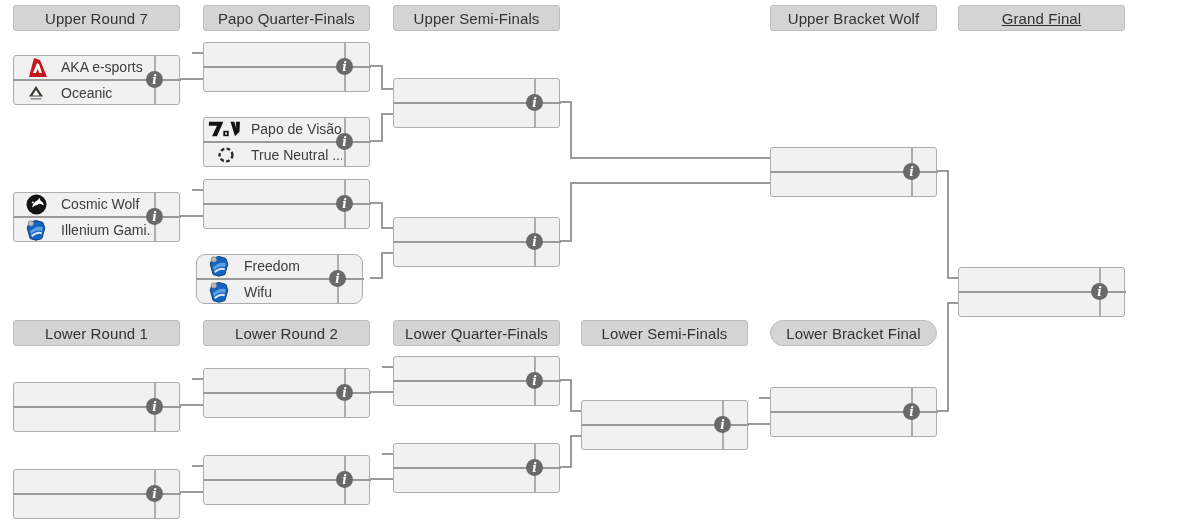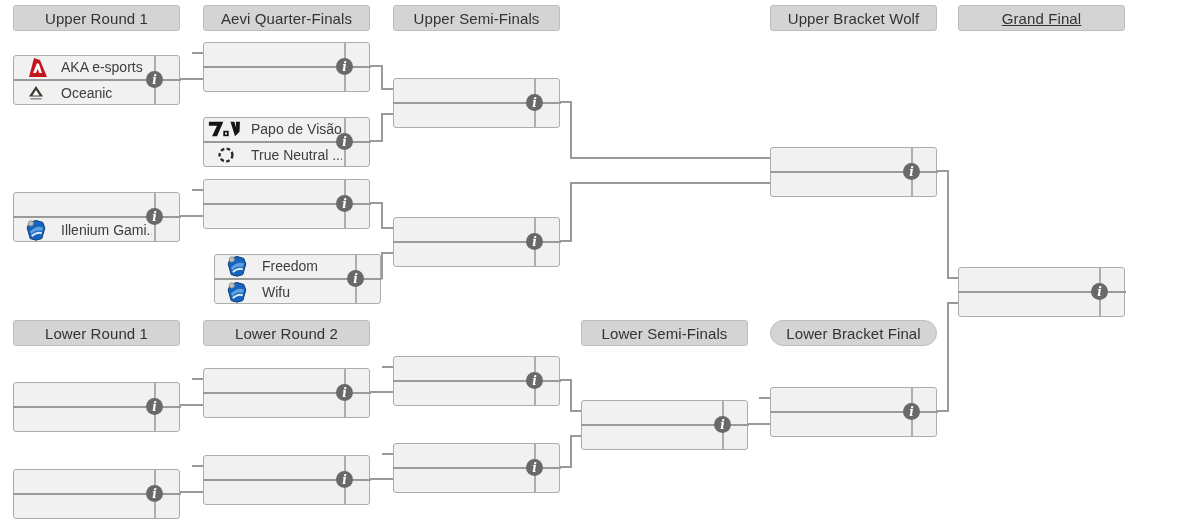--- a/index.html
+++ b/index.html
@@ -75,27 +75,28 @@
     <div class="hline" style="left: 560px; top: 466px; width: 12px; height: 2px;"></div>
     <div class="vline" style="left: 570px; top: 435px; width: 2px; height: 33px;"></div>
     <div class="hline" style="left: 570px; top: 435px; width: 12px; height: 2px;"></div>
     <div class="stub" style="left: 192px; top: 52px; width: 12px; height: 2px;"></div>
     <div class="stub" style="left: 192px; top: 189px; width: 12px; height: 2px;"></div>
     <div class="stub" style="left: 192px; top: 378px; width: 12px; height: 2px;"></div>
     <div class="stub" style="left: 192px; top: 465px; width: 12px; height: 2px;"></div>
     <div class="stub" style="left: 382px; top: 366px; width: 12px; height: 2px;"></div>
     <div class="stub" style="left: 382px; top: 453px; width: 12px; height: 2px;"></div>
     <div class="stub" style="left: 759px; top: 397px; width: 12px; height: 2px;"></div>
-    <div class="rheader" style="left: 13px; top: 5px;">Upper Round 1</div>
-    <div class="rheader" style="left: 203px; top: 5px;">Aevi Quarter-Finals</div>
+    <div class="rheader" style="left: 13px; top: 5px;">Upper Round 7</div>
+    <div class="rheader" style="left: 203px; top: 5px;">Papo Quarter-Finals</div>
     <div class="rheader" style="left: 393px; top: 5px;">Upper Semi-Finals</div>
     <div class="rheader" style="left: 770px; top: 5px;">Upper Bracket Wolf</div>
     <div class="rheader" style="left: 958px; top: 5px; text-decoration: underline;">Grand Final</div>
     <div class="rheader" style="left: 13px; top: 320px;">Lower Round 1</div>
     <div class="rheader" style="left: 203px; top: 320px;">Lower Round 2</div>
+    <div class="rheader" style="left: 393px; top: 320px;">Lower Quarter-Finals</div>
     <div class="rheader" style="left: 581px; top: 320px;">Lower Semi-Finals</div>
     <div class="rheader" style="left: 770px; top: 320px; border-radius: 13px;">Lower Bracket Final</div>
     <div class="match" style="left: 13px; top: 55px; z-index: 2;">
       <div class="trow t0">
         <span class="logo">
           <svg width="23" height="22" viewBox="0 0 23 22">
             <path fill="#c3161c" d="M4 21 L9 2 L15 4 L22 21 Z"></path>
             <path fill="#fff" d="M8 17 L12 7 L14 8 L17 17 L14.2 17 L12.8 12.8 L11 17 Z"></path>
           </svg>
         </span>
@@ -109,20 +110,30 @@
             <rect x="2.5" y="13" width="11" height="1.6" fill="#97938c"></rect>
           </svg>
         </span>
         <span class="tname">Oceanic</span>
       </div>
       <div class="midline"></div>
       <div class="scorecol"></div>
       <div class="infobtn">i</div>
     </div>
     <div class="match" style="left: 13px; top: 192px; z-index: 2;">
+      <div class="trow t0">
+        <span class="logo">
+          <svg width="21" height="21" viewBox="0 0 21 21">
+            <circle cx="10.5" cy="10.5" r="10" fill="#131313"></circle>
+            <path fill="#fff" d="M6 13.5 q1 -5.5 6 -7.5 l1.6 -2.2 l0.9 2.7 q3 1.6 3.2 5 q-4 -2.8 -6 -0.8 q-3.2 0.6 -5.7 2.8 z"></path>
+            <circle cx="6.8" cy="8.6" r="1" fill="#fff"></circle>
+          </svg>
+        </span>
+        <span class="tname">Cosmic Wolf</span>
+      </div>
       <div class="trow t1">
         <span class="logo">
           <svg width="20" height="22" viewBox="0 0 20 22">
             <path d="M10 1.5 L16.8 3.4 L18.8 9 L15.8 19.6 L10 21.2 L4.2 19.6 L1.2 9 L3.2 3.4 Z" fill="#1565c0" stroke="#0b3e7a" stroke-width="1"></path>
             <path d="M4 12.5 Q10 6 17 8.2 L16 12 Q10 10 5.2 15.2 Z" fill="#5ea0e0"></path>
             <path d="M5.2 16.2 Q11 11.2 16 13.2 L15.5 15.2 Q11 13.8 6.2 18 Z" fill="#dce9f7"></path>
             <circle cx="4.8" cy="4.4" r="2.6" fill="#bdbdbd" stroke="#8a8a8a" stroke-width="0.8"></circle>
           </svg>
         </span>
         <span class="tname">Illenium Gami...</span>
@@ -160,21 +171,21 @@
       <div class="midline"></div>
       <div class="scorecol"></div>
       <div class="infobtn">i</div>
     </div>
     <div class="match" style="left: 203px; top: 179px; z-index: 2;">
       <div class="trow t1"></div>
       <div class="midline"></div>
       <div class="scorecol"></div>
       <div class="infobtn">i</div>
     </div>
-    <div class="match" style="left: 214px; top: 254px; z-index: 2;">
+    <div class="match" style="left: 196px; top: 254px; z-index: 2; border-radius: 9px;">
       <div class="trow t0">
         <span class="logo">
           <svg width="20" height="22" viewBox="0 0 20 22">
             <path d="M10 1.5 L16.8 3.4 L18.8 9 L15.8 19.6 L10 21.2 L4.2 19.6 L1.2 9 L3.2 3.4 Z" fill="#1565c0" stroke="#0b3e7a" stroke-width="1"></path>
             <path d="M4 12.5 Q10 6 17 8.2 L16 12 Q10 10 5.2 15.2 Z" fill="#5ea0e0"></path>
             <path d="M5.2 16.2 Q11 11.2 16 13.2 L15.5 15.2 Q11 13.8 6.2 18 Z" fill="#dce9f7"></path>
             <circle cx="4.8" cy="4.4" r="2.6" fill="#bdbdbd" stroke="#8a8a8a" stroke-width="0.8"></circle>
           </svg>
         </span>
         <span class="tname">Freedom</span>

